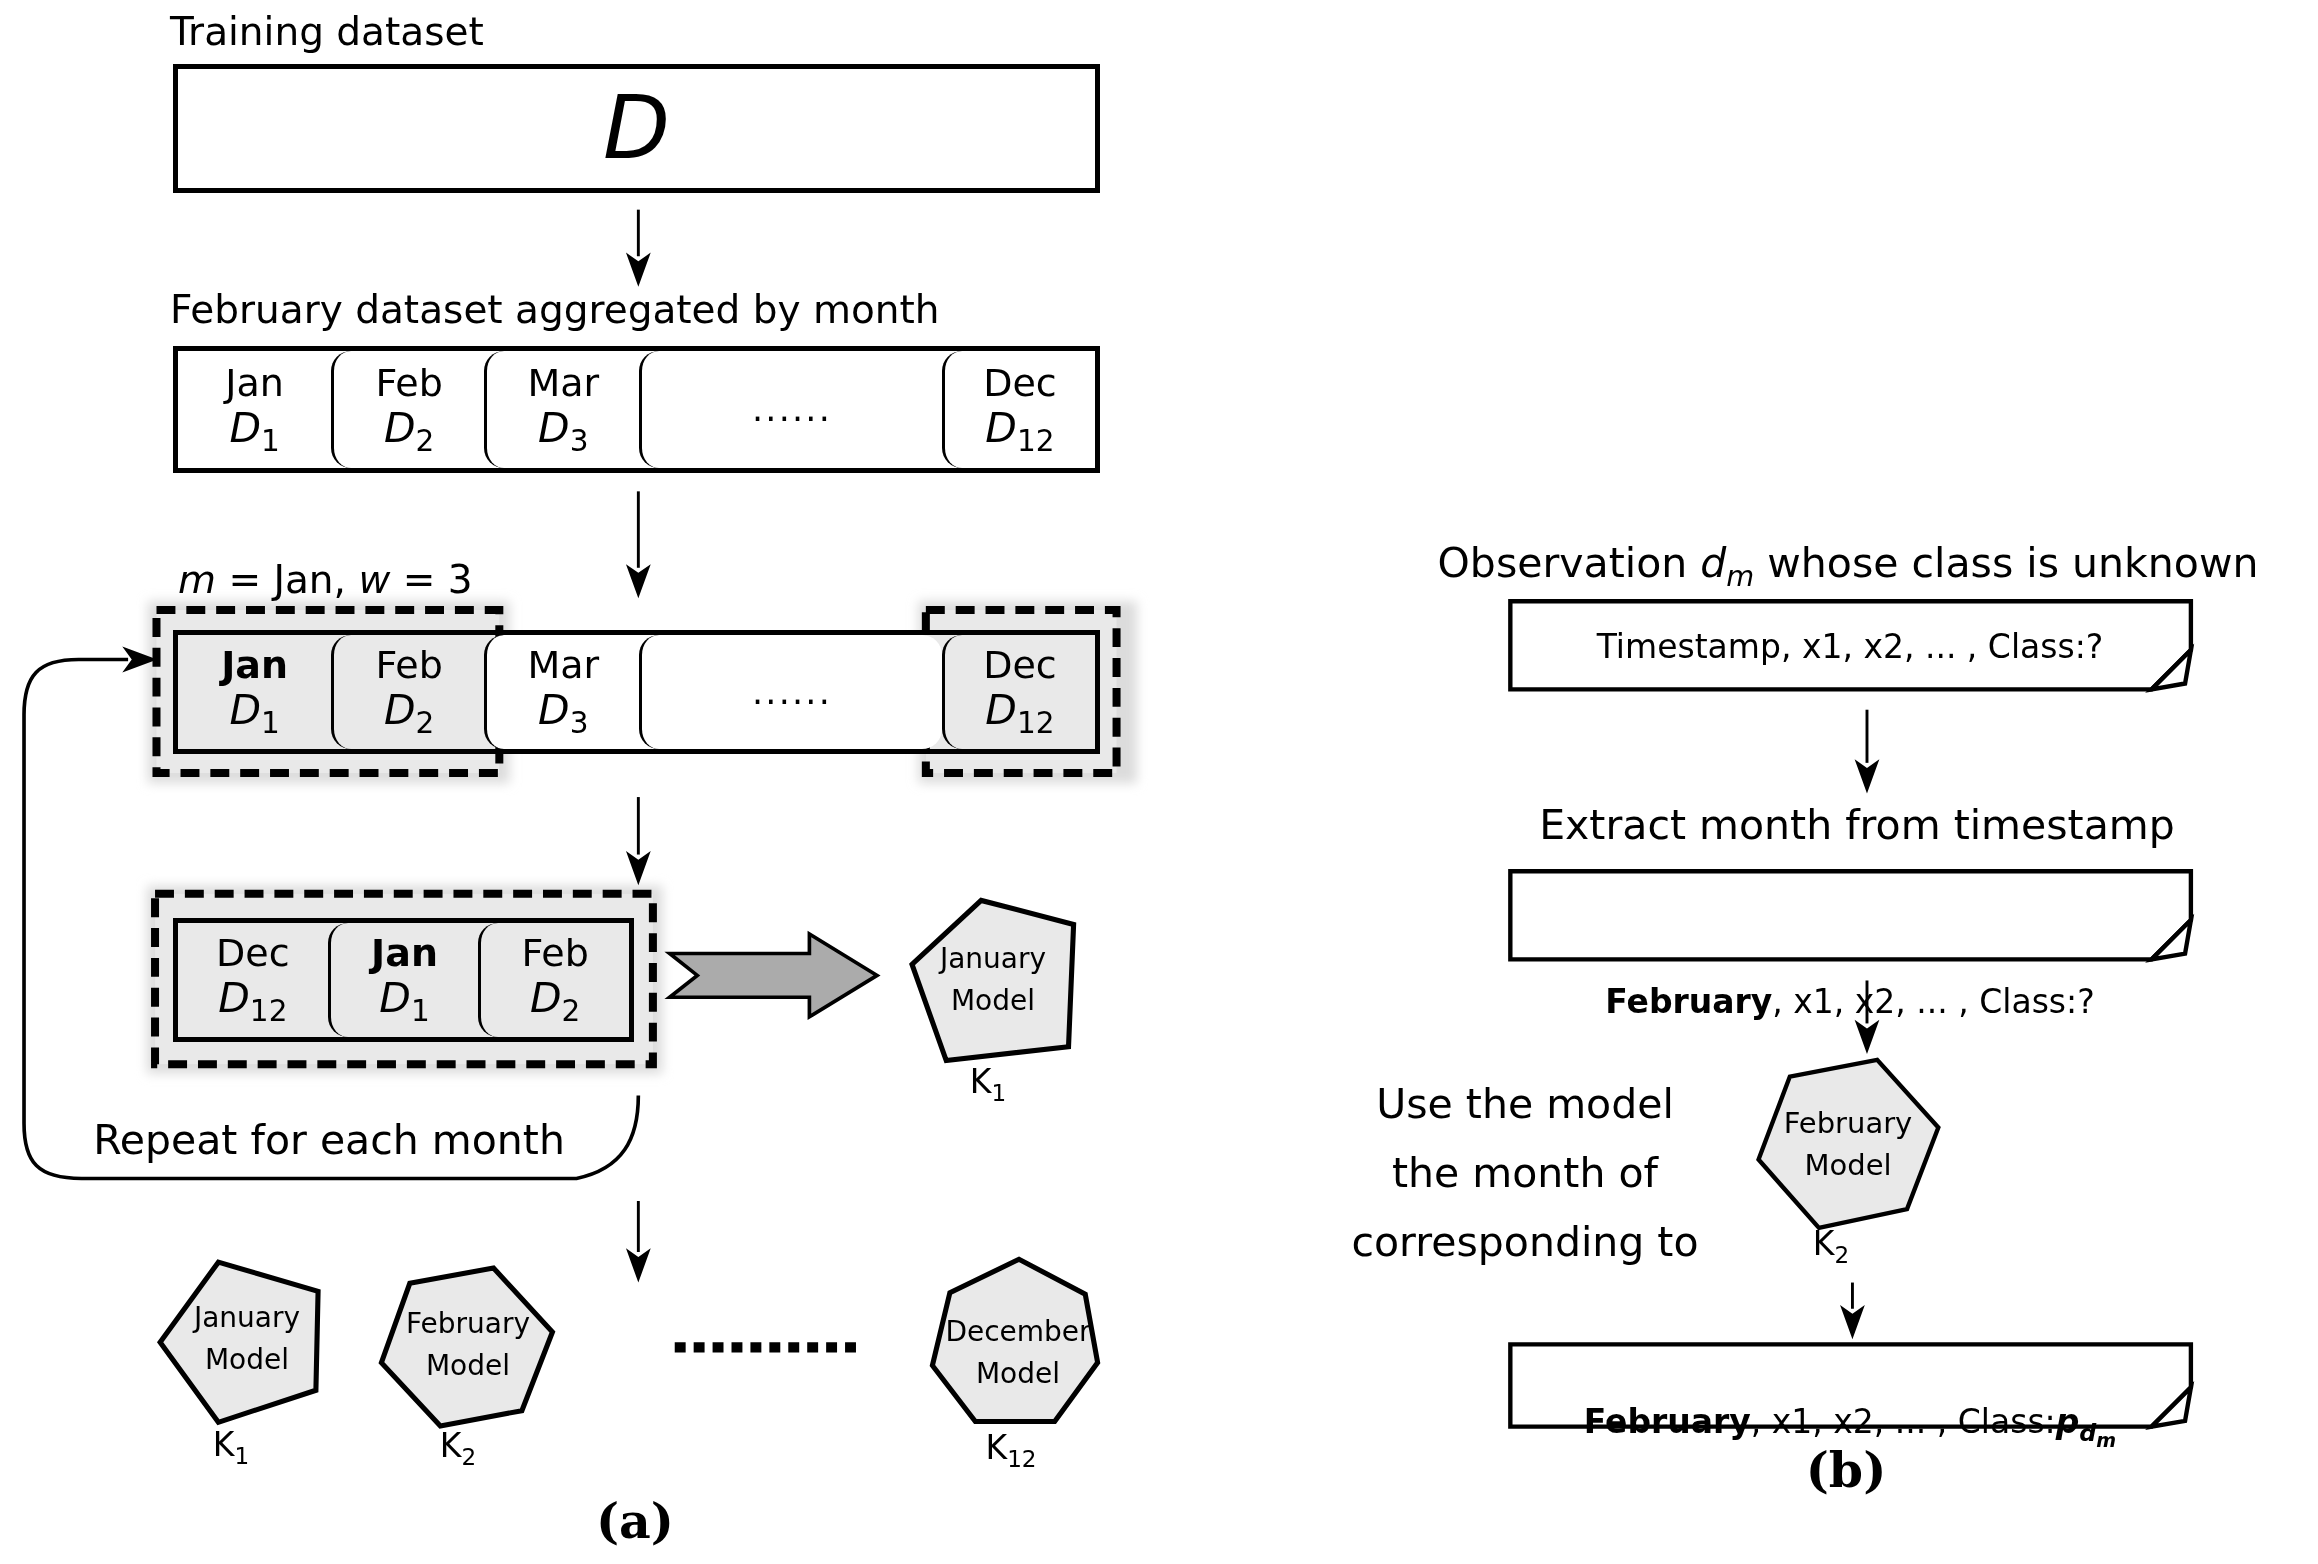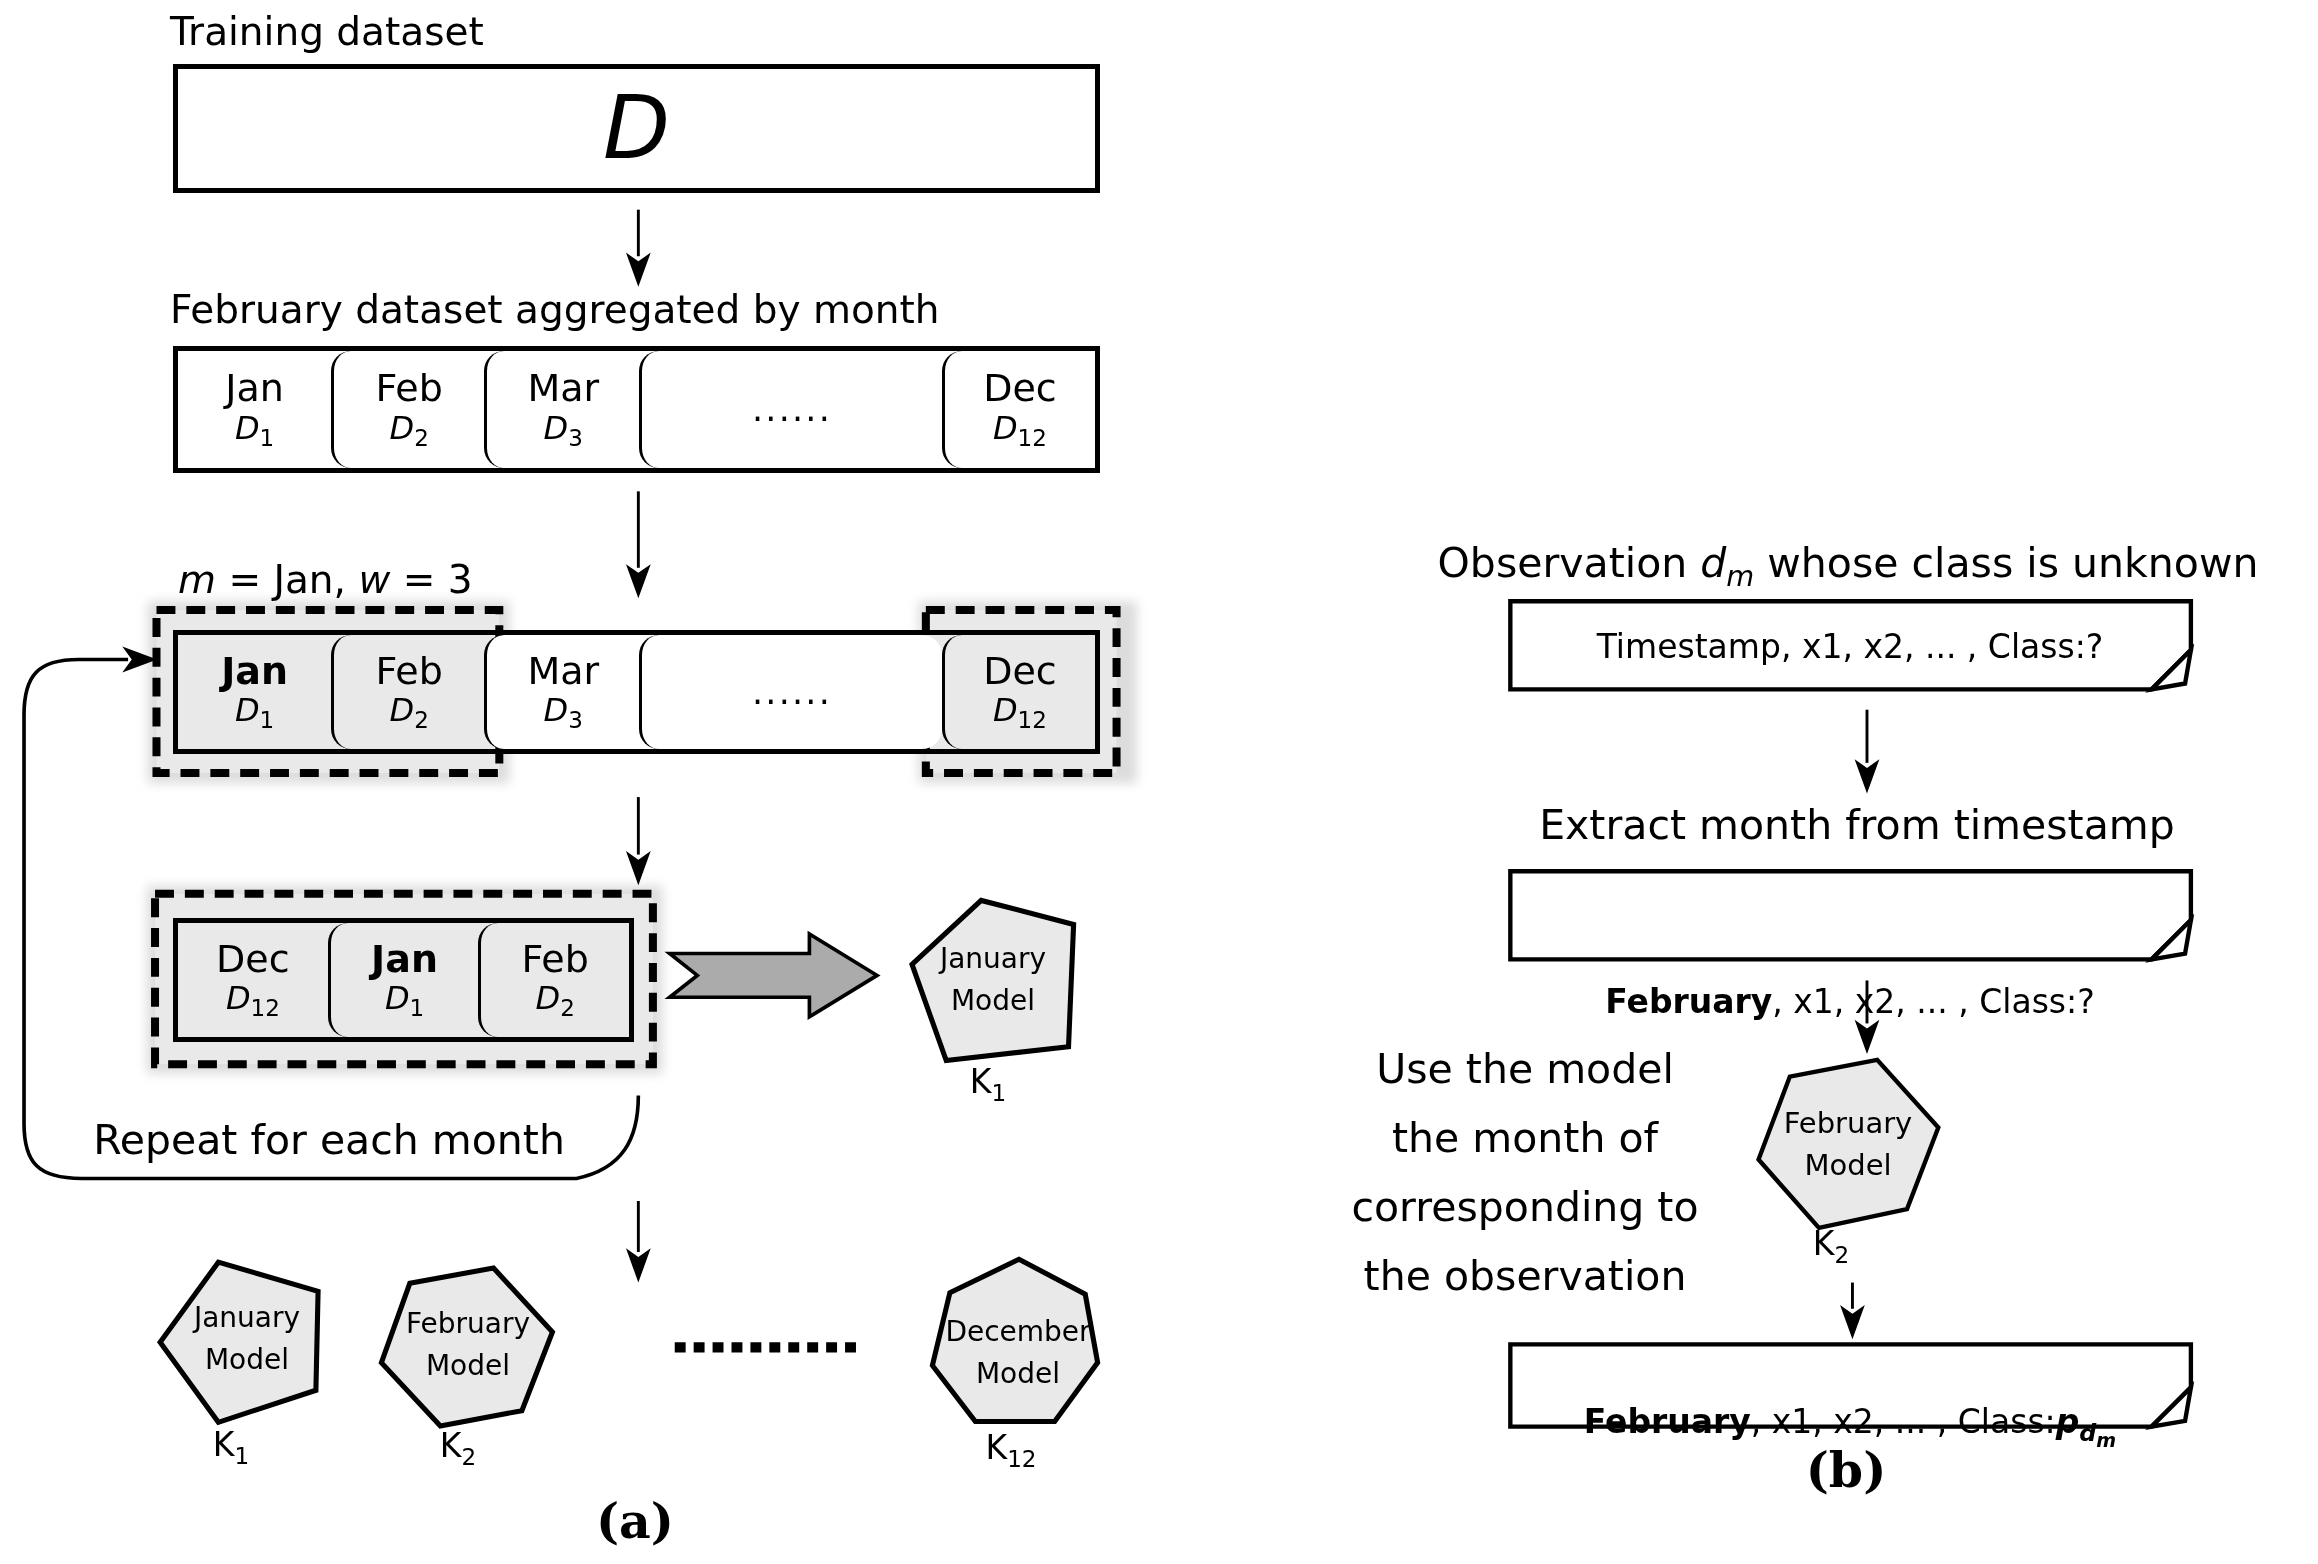--- a/index.html
+++ b/index.html
@@ -14,21 +14,21 @@
         align-items:center;justify-content:center;}
   .dglyph{font-style:italic;font-size:87px;line-height:1;}
   .mrow{box-sizing:border-box;border:5.1px solid #000;display:flex;background:transparent;}
   .cell{box-sizing:border-box;display:flex;flex-direction:column;align-items:center;
         justify-content:center;background:#fff;}
   .cell.shaded{background:#e9e9e9;}
   .cell + .cell{border-left:3.6px solid #000;border-radius:20px;}
   .month{font-size:38px;line-height:1.15;}
   .month.bold{font-weight:bold;}
   .month.dots{font-size:35px;letter-spacing:2.2px;}
-  .dsub{font-size:32px;line-height:1.1;text-align:right;}
+  .dsub{font-size:41px;line-height:1.1;text-align:right;}
   .dsub i{font-style:italic;}
   .dsub sub{font-size:72%;}
   .polylabel{font-size:28px;line-height:1.5;}
   .polylabel-b{font-size:29px;line-height:1.45;}
   .klabel{font-size:33px;}
   .klabel sub{font-size:70%;}
   .doc-text{font-size:33px;}
   .use-block{font-size:41px;line-height:1.68;}
   .caption{font-family:"DejaVu Serif","Liberation Serif",serif;font-weight:bold;font-size:49px;}
   .mexpr i{font-style:italic;}
@@ -213,21 +213,20 @@
   <div class="ctr doc-text" style="left:1850px;top:646px;text-align:center;">Timestamp, x1, x2, ... , Class:?</div>
 
   <div class="ctr lbl-b" style="left:1857px;top:825px;">Extract month from timestamp</div>
 
   <div class="ctr doc-text" style="left:1850px;top:964px;margin-top:37px;"><b>February</b><span>, x1, x2, ... , Class:?</span></div>
 
   <div class="ctr use-block" style="left:1525px;top:1173px;">
     <div>Use the model</div>
     <div>the month of</div>
     <div>corresponding to</div>
-    <div>the observation</div>
   </div>
 
   <div class="ctr polylabel-b" style="left:1848px;top:1144px;">
     <div>February</div>
     <div>Model</div>
   </div>
   <div class="ctr klabel" style="left:1831px;top:1246px;"><span>K</span><sub>2</sub></div>
 
   <div class="ctr doc-text" style="left:1850px;top:1386px;margin-top:40px;"><b>February</b><span>, x1, x2, ... , Class:</span><span class="pdm"><span>p</span><sub><span>d</span><sub>m</sub></sub></span></div>
 

